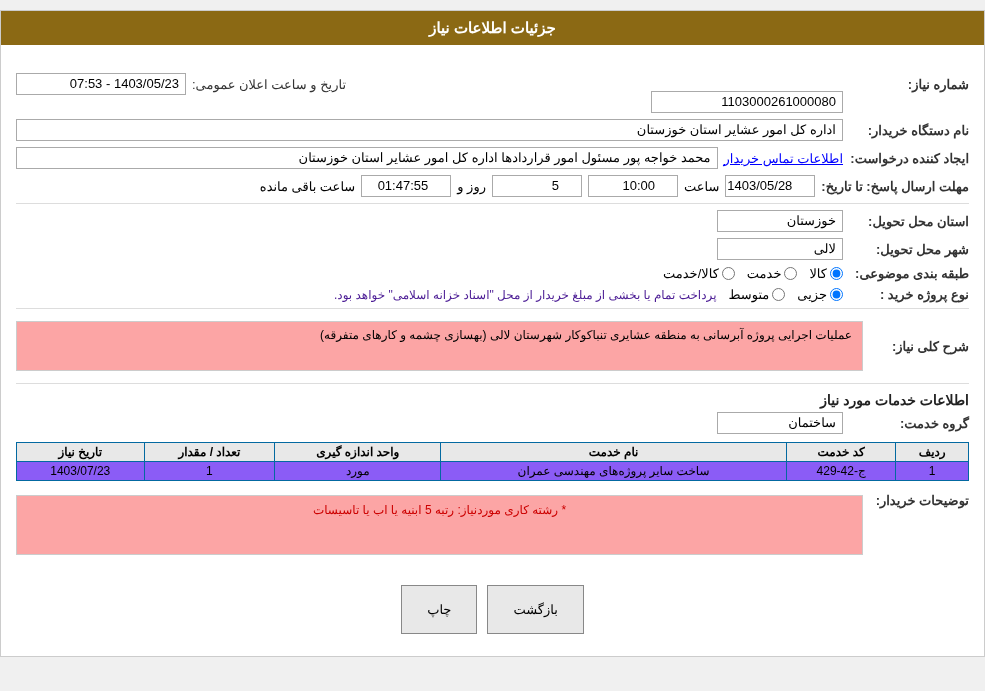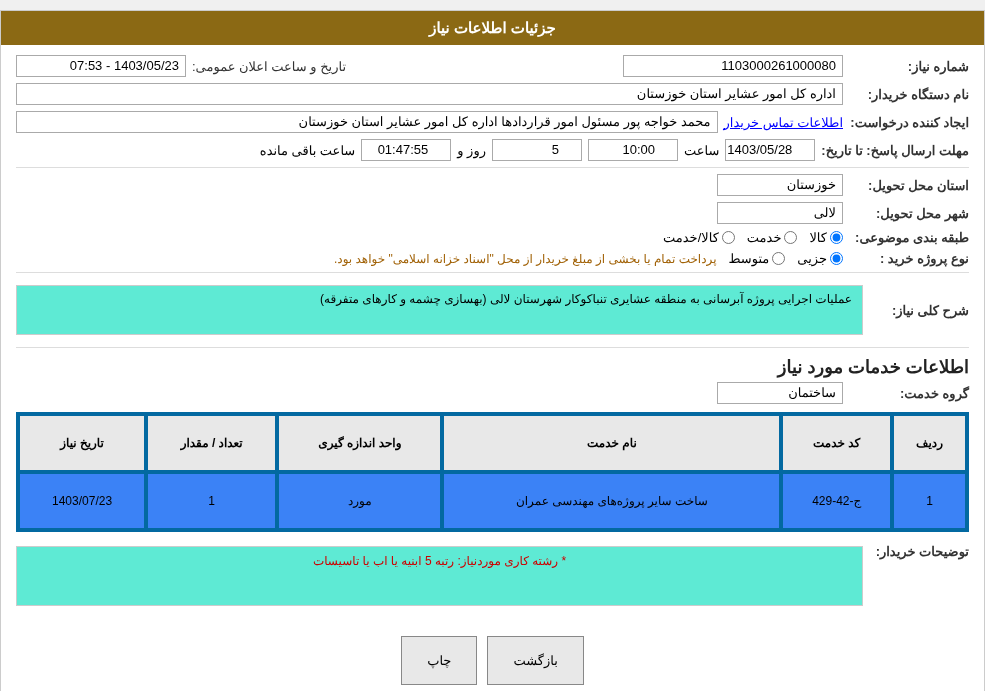--- a/index.html
+++ b/index.html
@@ -54,21 +54,21 @@
       flex: 1;
       padding-left: 48px;
     }
     .link-style {
       color: blue;
       text-decoration: underline;
       cursor: pointer;
     }
     .section-title {
       font-weight: bold;
-      font-size: 18px;
+      font-size: 14px;
       margin: 8px 0 4px 0;
       color: #222;
     }
     .divider {
       border-top: 1px solid #ddd;
       margin: 6px 0;
     }
     .radio-group {
       display: flex;
       align-items: center;
@@ -83,30 +83,30 @@
     }
     .table-section {
       margin: 8px 0;
     }
     table.data-table {
       width: 100%;
       border-collapse: collapse;
       font-size: 12px;
     }
     table.data-table th, table.data-table td {
-      border: 4px solid #0369a1;
-      padding: 20px 8px;
+      border: 1px solid #0369a1;
+      padding: 2px 8px;
       text-align: center;
     }
     table.data-table th {
       background: #e8e8e8;
       font-weight: bold;
     }
     table.data-table td {
-      background: #3b82f6;
+      background: #8b5cf6;
     }
     .footer-buttons {
       display: flex;
       justify-content: center;
       gap: 10px;
       margin: 12px 0;
     }
     .btn {
       padding: 16px 25px;
       border: 1px solid #888;
@@ -117,21 +117,21 @@
       margin-top: 12px;
     }
     .description-note {
       color: #cc0000;
       font-size: 12px;
     }
     .group-box {
       border: 1px solid #ccc;
       padding: 6px 10px;
       margin: 6px 0;
-      background: #5eead4;
+      background: #fca5a5;
     }
     .time-row {
       display: flex;
       align-items: center;
       gap: 6px;
       margin-bottom: 6px;
     }
     .small-input {
       width: 90px;
       border: 1px solid #aaa;
@@ -155,21 +155,21 @@
 <div class="page-wrapper">
 
   <div class="header-bar">
     <span>جزئیات اطلاعات نیاز</span>
   </div>
 
   <div class="content">
 
     <div class="row-line">
       <span class="label label-bold">شماره نیاز:</span>
-      <div class="input-box" style="width:220px;">1103000261000080</div>
+      <div class="input-box" style="width:192px;margin-top:36px;">1103000261000080</div>
       <span style="flex:1;"></span>
       <span class="label">تاریخ و ساعت اعلان عمومی:</span>
       <div class="input-box" style="width:170px;">1403/05/23 - 07:53</div>
     </div>
 
     <div class="row-line">
       <span class="label label-bold">نام دستگاه خریدار:</span>
       <div class="input-box input-wide">اداره کل امور عشایر استان خوزستان</div>
     </div>
 
@@ -216,21 +216,21 @@
         <div class="radio-item">
           <span>کالا</span>
           <input type="radio" name="tabaghebandi" checked="" style="">
         </div>
       </div>
     </div>
 
     <div class="row-line">
       <span class="label label-bold">نوع پروژه خرید :</span>
       <div class="radio-group">
-        <span class="description-note" style="color:#a16207;">پرداخت تمام یا بخشی از مبلغ خریدار از محل "اسناد خزانه اسلامی" خواهد بود.</span>
+        <span class="description-note" style="color:#4c1d95;">پرداخت تمام یا بخشی از مبلغ خریدار از محل "اسناد خزانه اسلامی" خواهد بود.</span>
         <div class="radio-item">
           <span>متوسط</span>
           <input type="radio" name="noeFarayand" style="">
         </div>
         <div class="radio-item">
           <span>جزیی</span>
           <input type="radio" name="noeFarayand" checked="" style="">
         </div>
       </div>
     </div>

